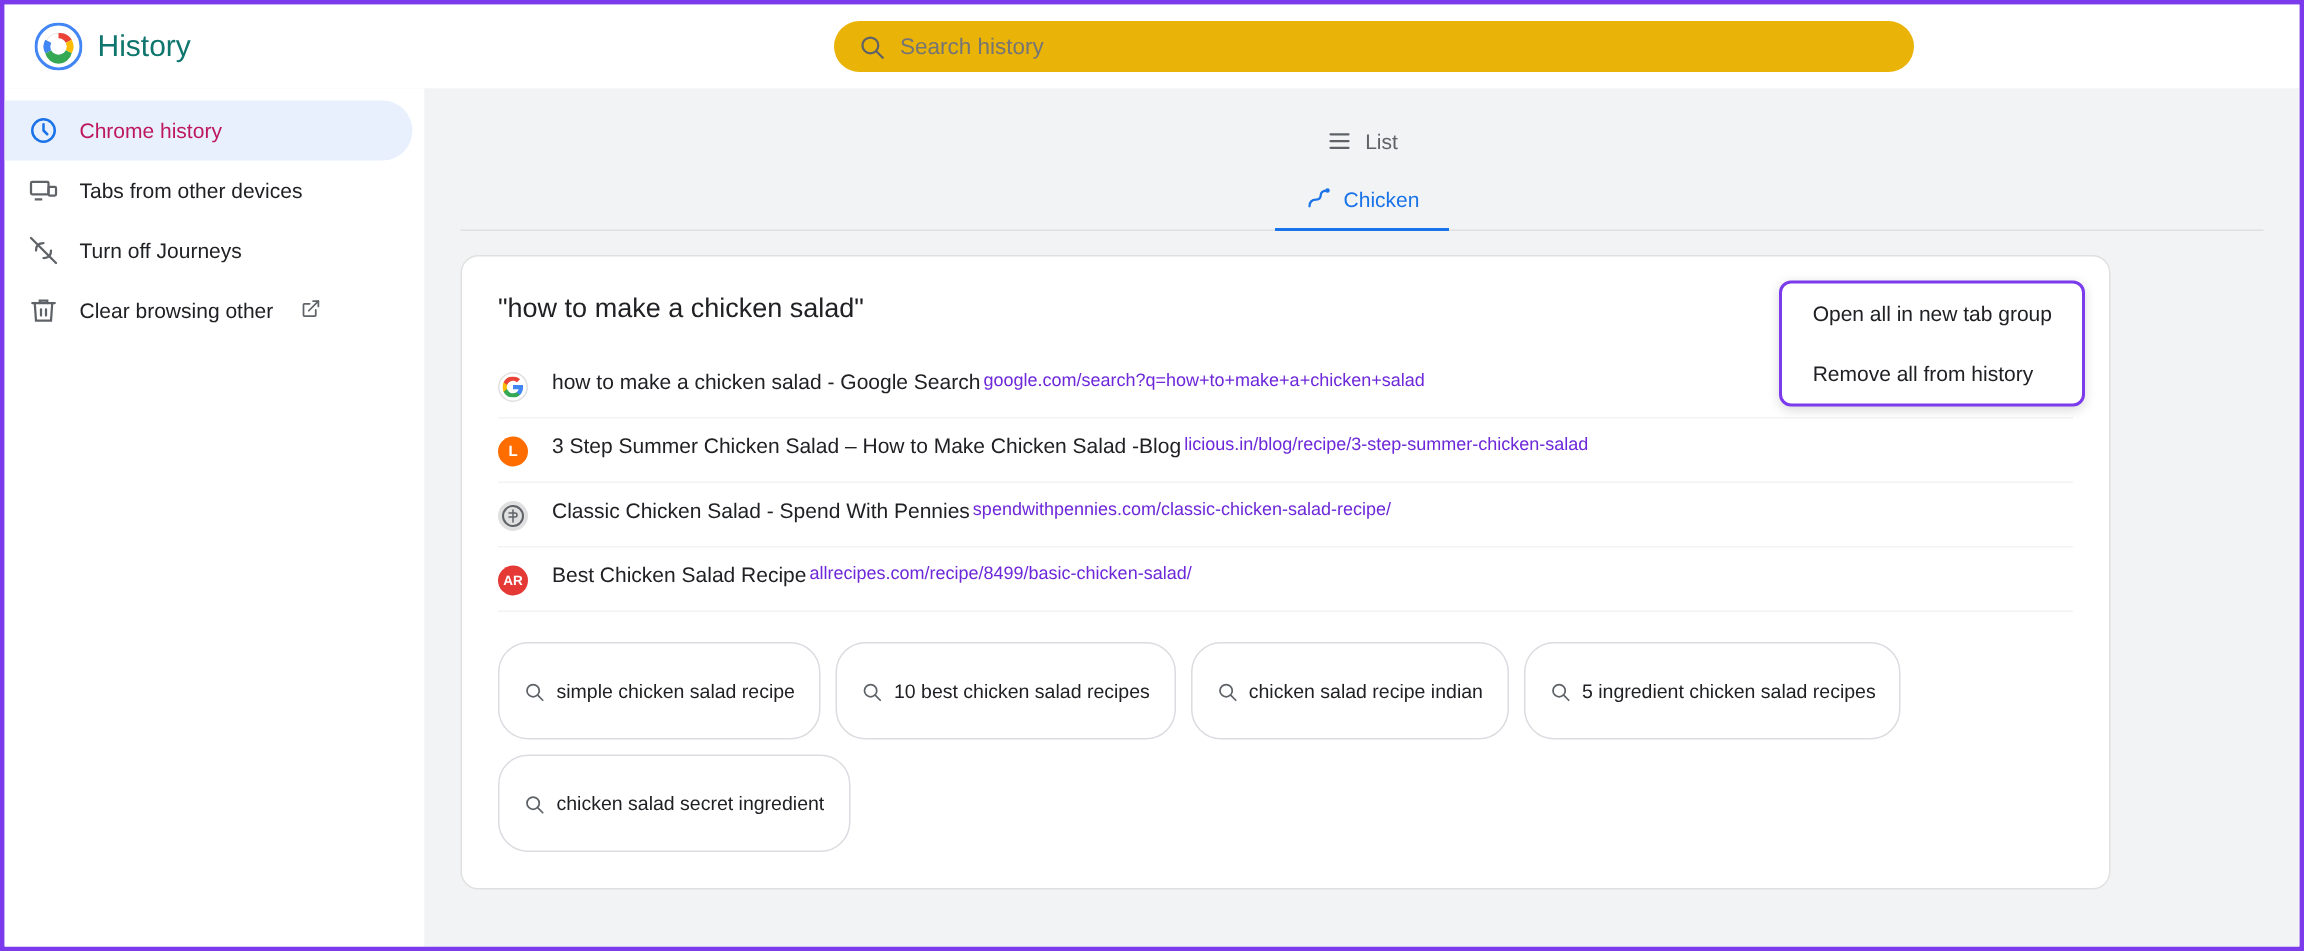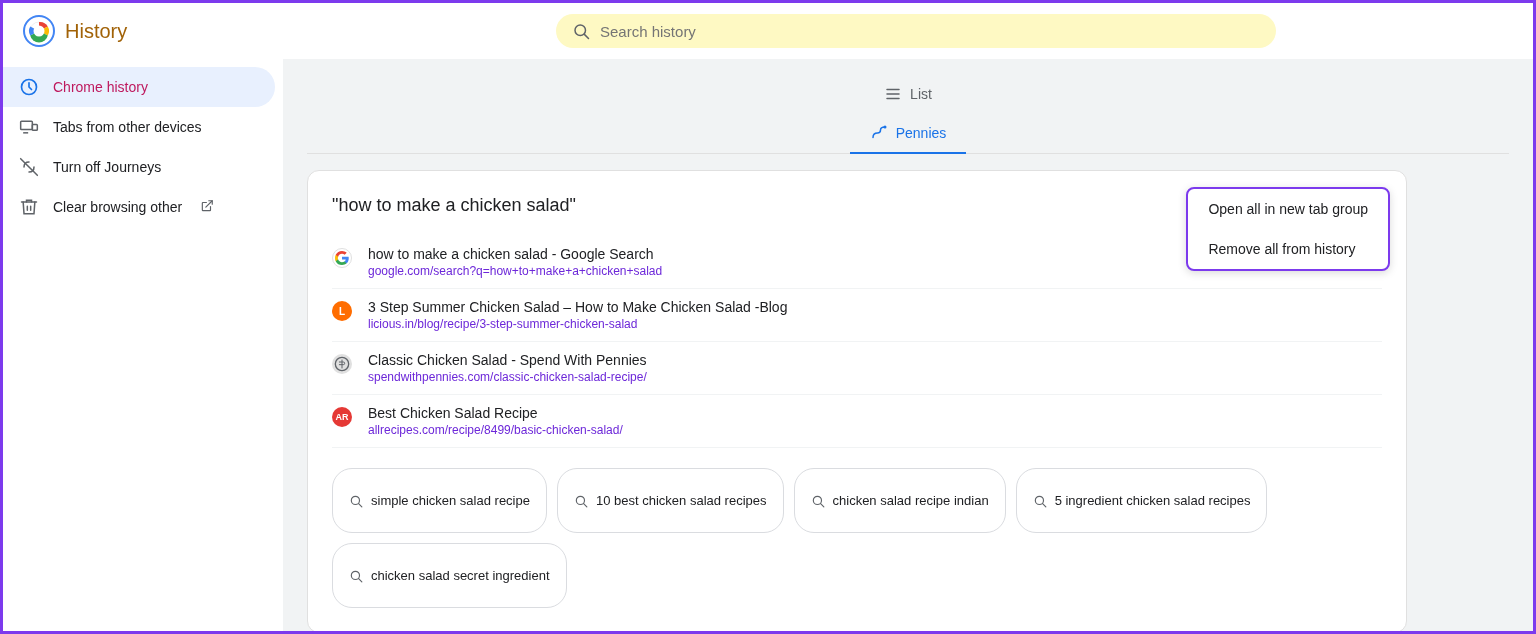--- a/index.html
+++ b/index.html
@@ -28,31 +28,31 @@
       width: 280px;
     }
     .chrome-logo {
       width: 32px;
       height: 32px;
       flex-shrink: 0;
     }
     .page-title-text {
       font-size: 20px;
       font-weight: 500;
-      color: #a16207;
+      color: #0f766e;
     }
     .search-bar {
       flex: 1;
       max-width: 720px;
       margin: 0 auto;
     }
     .search-input-wrap {
       display: flex;
       align-items: center;
-      background: #fef9c3;
+      background: #eab308;
       border-radius: 24px;
       padding: 8px 16px;
       gap: 10px;
     }
     .search-input-wrap input {
       border: none;
       background: transparent;
       outline: none;
       font-size: 15px;
       color: #202124;
@@ -188,21 +188,21 @@
       display: flex;
       align-items: center;
       justify-content: center;
       flex-shrink: 0;
       margin-top: 2px;
       font-size: 11px;
       font-weight: bold;
     }
     .entry-text {
       display: flex;
-      flex-direction: column;
+      flex-direction: row;
       gap: 2px;
     }
     .entry-title {
       font-size: 14px;
       color: #202124;
     }
     .entry-url {
       font-size: 12px;
       color: #6d28d9;
       text-decoration: none;
@@ -338,21 +338,21 @@
           <line x1="4" y1="12" x2="20" y2="12" stroke="#5f6368" stroke-width="2" stroke-linecap="round"></line>
           <line x1="4" y1="18" x2="20" y2="18" stroke="#5f6368" stroke-width="2" stroke-linecap="round"></line>
         </svg>
         <span>List</span>
       </div>
       <div class="tab-item active">
         <svg width="18" height="18" viewBox="0 0 24 24" fill="none">
           <path d="M4 18 Q4 12 10 12 Q14 12 14 8 Q14 4 20 4" stroke="#1a73e8" stroke-width="2" stroke-linecap="round" fill="none"></path>
           <circle cx="20" cy="4" r="2" fill="#1a73e8"></circle>
         </svg>
-        <span style="color:#1a73e8;">Pennies</span>
+        <span style="color:#1a73e8;">Chicken</span>
       </div>
     </div>
 
     <div class="journey-card">
 
       <div class="journey-title">"how to make a chicken salad"</div>
 
       <div class="context-menu">
         <div class="context-menu-item">Open all in new tab group</div>
         <div class="context-menu-item">Remove all from history</div>

